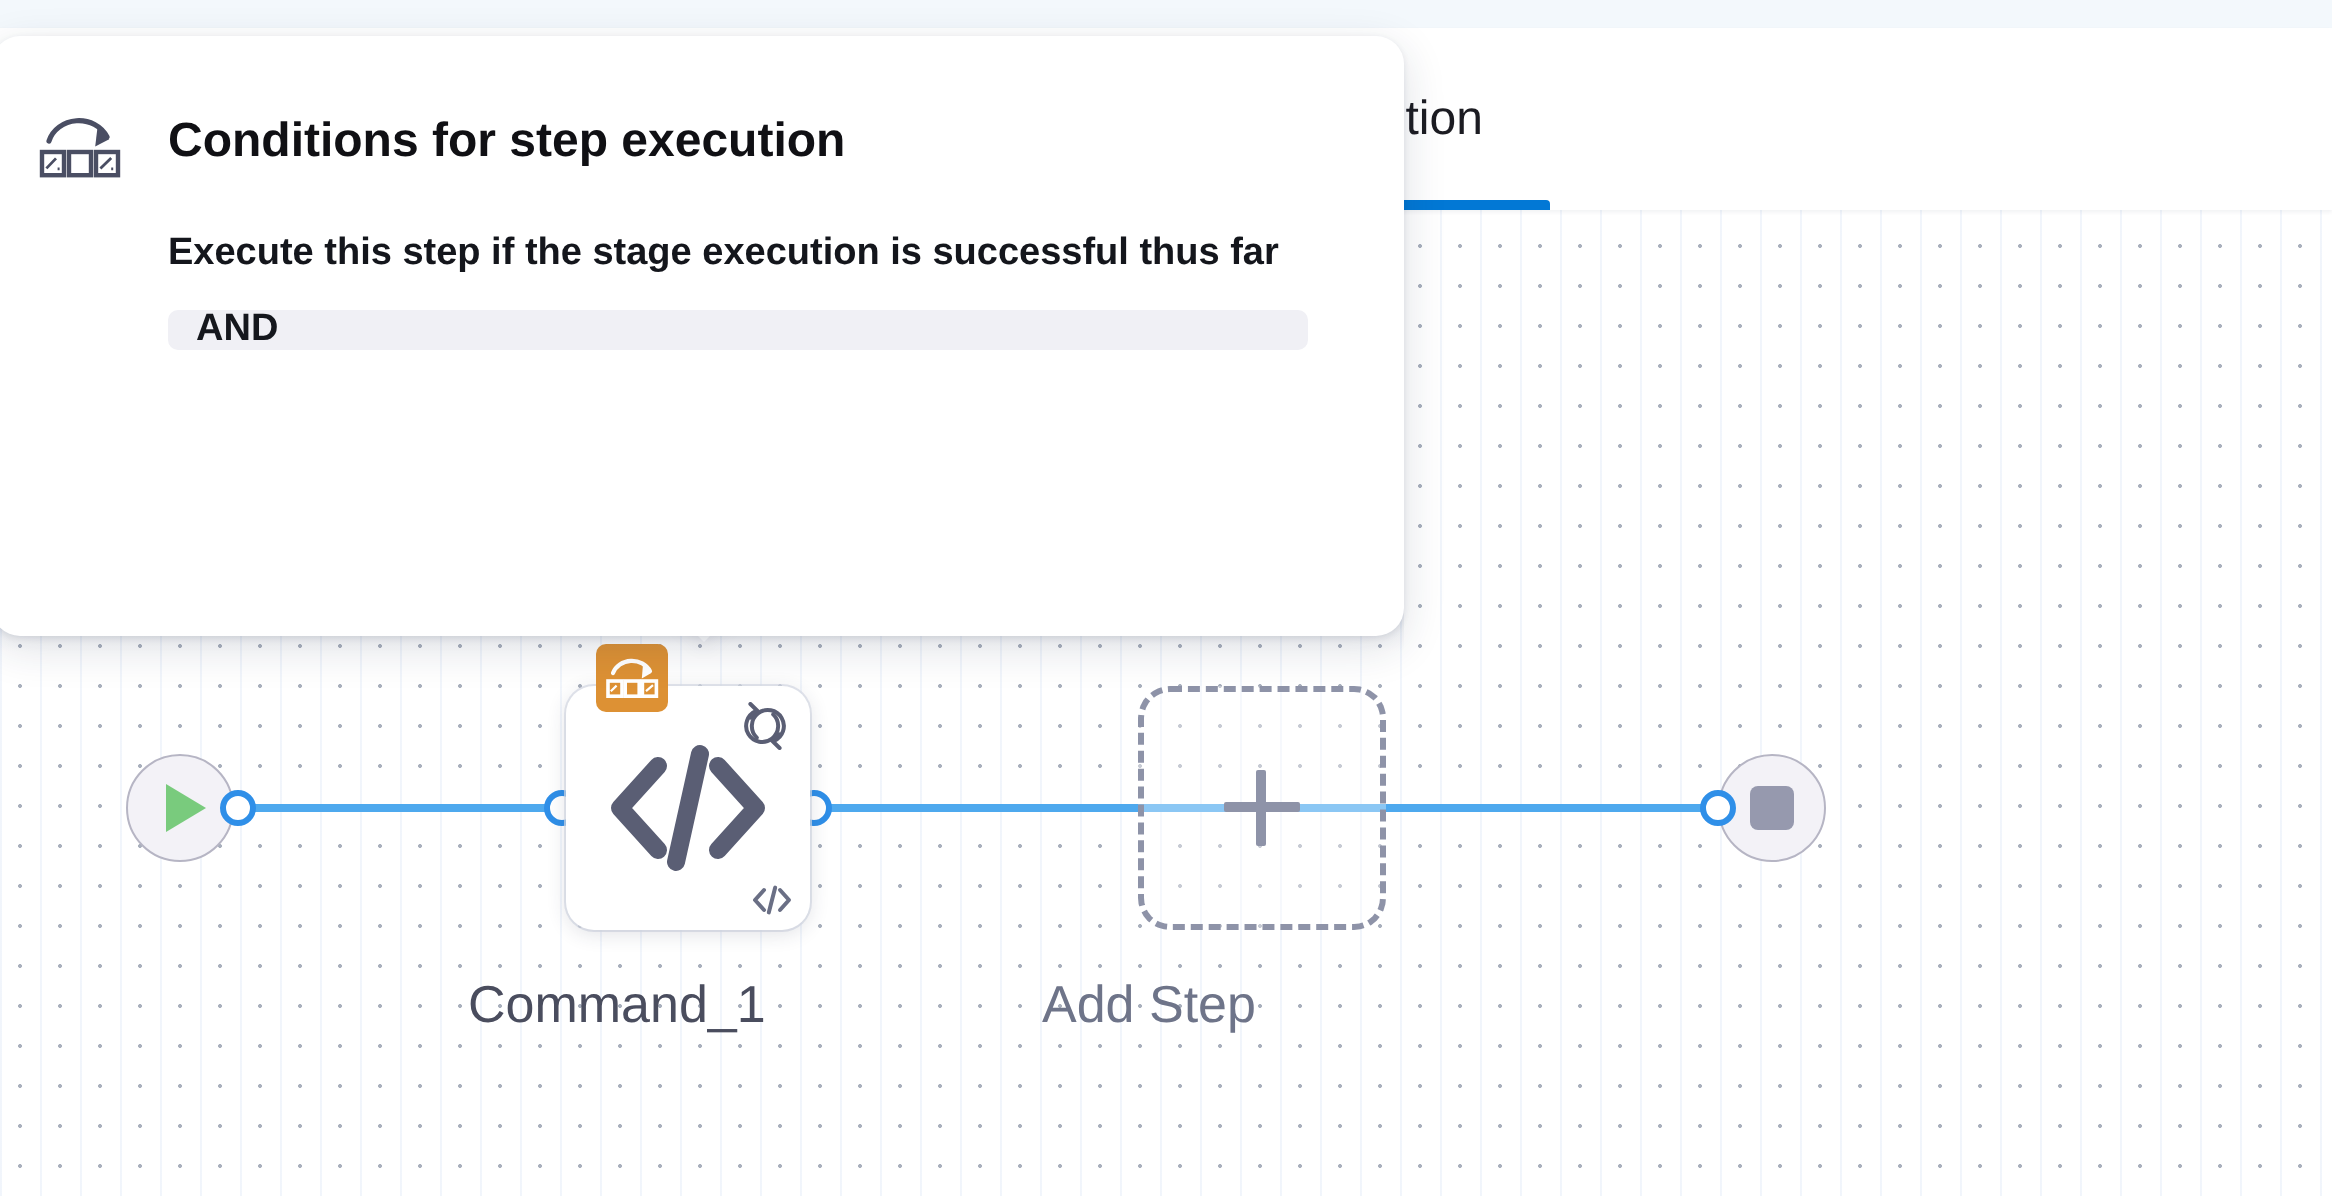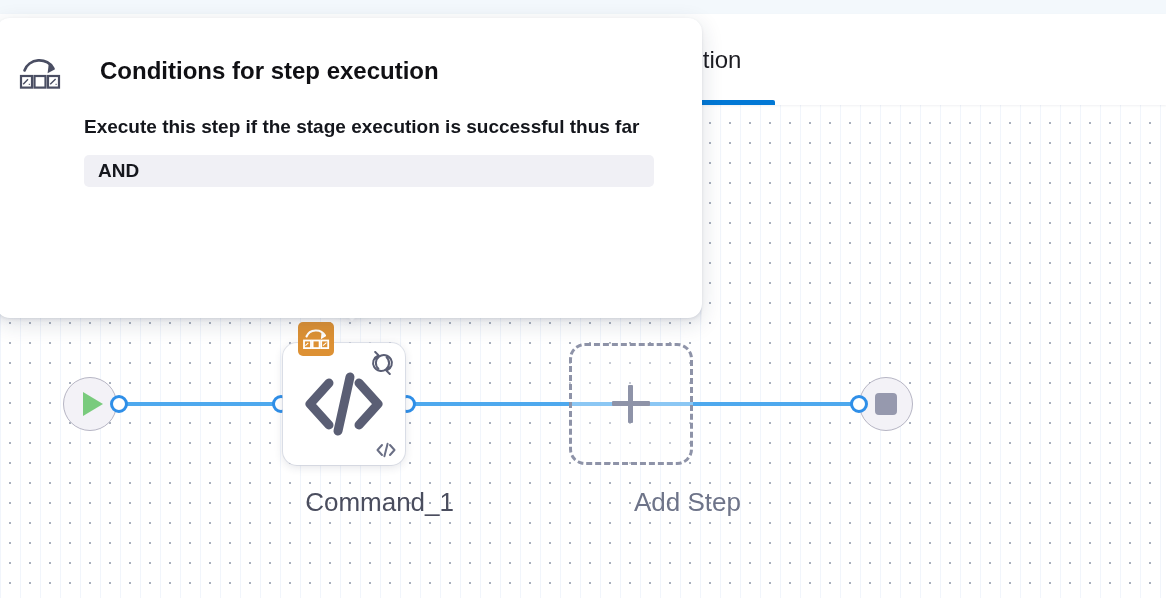--- a/index.html
+++ b/index.html
@@ -171,21 +171,21 @@
   .mini-code {
     position: absolute;
     right: 8px; bottom: 6px;
     width: 22px; height: 18px;
     display: flex; align-items: center; justify-content: center;
   }
   .node-label {
     position: absolute;
     top: 487px;
     width: 220px;
-    text-align: right;
+    text-align: left;
     font-size: 26px;
     color: #4a4d5e;
     white-space: nowrap;
   }
   .label-command { left: 234px; }
   .label-addstep { left: 521px; }
   .label-addstep { color: #6e7489; }
 
   
   .add-step {
@@ -229,21 +229,21 @@
     width: 0; height: 0;
     border-left: 22px solid transparent;
     border-right: 22px solid transparent;
     border-top: 22px solid #ffffff;
     filter: drop-shadow(0 4px 4px rgba(30,40,70,0.06));
     z-index: 29;
   }
   .pop-head {
     display: flex;
     align-items: flex-start;
-    gap: 38px;
+    gap: 22px;
   }
   .pop-icon {
     flex: 0 0 auto;
     width: 44px; height: 40px;
     display: flex; align-items: center; justify-content: center;
     margin-top: 12px;
   }
   .pop-title {
     font-size: 24px;
     font-weight: bold;
@@ -254,21 +254,21 @@
   .pop-body { padding-left: 66px; font-weight: bold; }
   .pop-sub {
     font-size: 19px;
     color: #14161c;
     margin-top: 22px;
     line-height: 1.2;
   }
   .and-field {
     margin-top: 16px;
     width: 570px;
-    height: 32px;
+    height: 20px;
     background: #f0f0f5;
     border-radius: 5px;
     display: flex;
     align-items: center;
     padding: 0 14px;
     font-size: 19px;
     color: #15171d;
     cursor: pointer;
   }
   .pop-sub2 {

